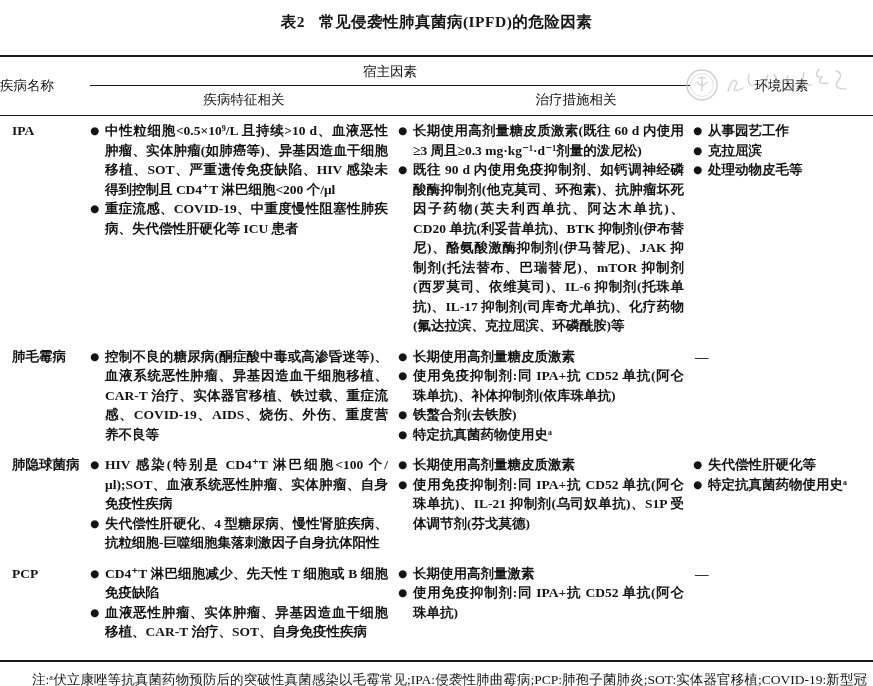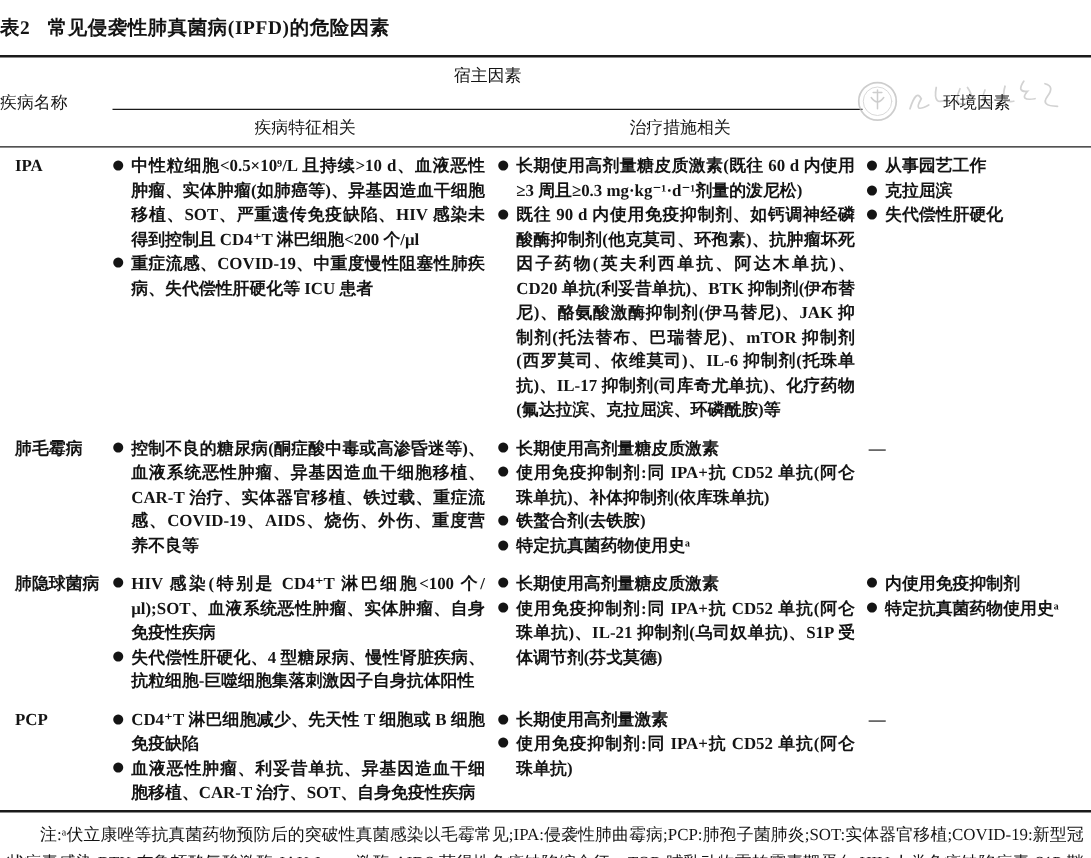--- a/index.html
+++ b/index.html
@@ -3,49 +3,49 @@
 <meta charset="utf-8">
 <style>
   * { margin:0; padding:0; box-sizing:border-box; }
   body {
     width:873px; min-height:686px; background:#ffffff;
     font-family:"Liberation Serif","DejaVu Serif",serif;
     color:#141414;
   }
   .page { width:873px; padding:8px 0 6px; background:#fff; }
   .title {
-    text-align:left; font-weight:bold; font-size:15.5px;
-    padding:4px 0 11px; letter-spacing:.5px;font-family:Liberation Serif, serif;
+    text-align:center; font-weight:bold; font-size:15.5px;
+    padding:4px 0 22px; letter-spacing:.5px;font-family:Liberation Serif, serif;
   }
   .title .t-label { margin-right:14px; }
   .tbl { border-top:2px solid #1a1a1a; border-bottom:2px solid #1a1a1a; }
   .thead {
     display:grid; grid-template-columns:90px 600px 183px;
     border-bottom:1px solid #1a1a1a; font-size:13.5px;
   }
   .th-disease { align-self:center; padding-left:0; }
   .th-host-title {
-    text-align:center; padding:6px 0 17px;
+    text-align:center; padding:6px 0 4px;
     border-bottom:1px solid #1a1a1a;
   }
   .th-host-sub {
     display:grid; grid-template-columns:308px 292px;
-    text-align:center; padding:5px 0 6px;
+    text-align:center; padding:5px 0 6px;gap:32px;
   }
   .th-env { align-self:center; text-align:center; position:relative; }
   .th-env .env-label { position:relative; z-index:2;font-family:Liberation Serif, serif; }
   .watermark {
     position:absolute; left:-14px; top:-22px; z-index:1; opacity:.75;
     pointer-events:none;
   }
   .row {
     display:grid; grid-template-columns:90px 308px 292px 183px;
     font-size:13.5px; line-height:19.5px; padding:5px 0 6px;font-weight:bold;
   }
-  .row:last-child { padding-bottom:4px; }
+  .row:last-child { padding-bottom:18px; }
   .c-disease { padding-left:12px; }
   .c-feat { padding-right:10px; }
   .c-treat { padding-right:6px; }
   .c-env { padding-left:3px; padding-right:4px; }
   .li { display:flex; }
   .blt {
     flex:0 0 15px; width:15px; font-size:10.5px; line-height:19.5px;
     font-family:"DejaVu Sans",sans-serif;
   }
   .txt { flex:1 1 auto; text-align:justify; }
@@ -117,21 +117,21 @@
         <div class="li">
             <span class="blt">●</span>
             <span class="txt">从事园艺工作</span>
           </div>
         <div class="li">
             <span class="blt">●</span>
             <span class="txt">克拉屈滨</span>
           </div>
         <div class="li">
             <span class="blt">●</span>
-            <span class="txt">失代偿性肝硬化</span>
+            <span class="txt">处理动物皮毛等</span>
           </div>
       </div>
     </div>
 
     <div class="row">
       <div class="c-disease">肺毛霉病</div>
       <div class="c-feat">
         <div class="li">
             <span class="blt">●</span>
             <span class="txt">控制不良的糖尿病(酮症酸中毒或高渗昏迷等)、血液系统恶性肿瘤、异基因造血干细胞移植、CAR-T 治疗、实体器官移植、铁过载、重症流感、COVID-19、AIDS、烧伤、外伤、重度营养不良等</span>
@@ -178,39 +178,39 @@
             <span class="txt">长期使用高剂量糖皮质激素</span>
           </div>
         <div class="li">
             <span class="blt">●</span>
             <span class="txt">使用免疫抑制剂:同 IPA+抗 CD52 单抗(阿仑珠单抗)、IL-21 抑制剂(乌司奴单抗)、S1P 受体调节剂(芬戈莫德)</span>
           </div>
       </div>
       <div class="c-env">
         <div class="li">
             <span class="blt">●</span>
-            <span class="txt">内使用免疫抑制剂</span>
+            <span class="txt">失代偿性肝硬化等</span>
           </div>
         <div class="li">
             <span class="blt">●</span>
             <span class="txt">特定抗真菌药物使用史ᵃ</span>
           </div>
       </div>
     </div>
 
     <div class="row">
       <div class="c-disease">PCP</div>
       <div class="c-feat">
         <div class="li">
             <span class="blt">●</span>
             <span class="txt">CD4⁺T 淋巴细胞减少、先天性 T 细胞或 B 细胞免疫缺陷</span>
           </div>
         <div class="li">
             <span class="blt">●</span>
-            <span class="txt">血液恶性肿瘤、利妥昔单抗、异基因造血干细胞移植、CAR-T 治疗、SOT、自身免疫性疾病</span>
+            <span class="txt">血液恶性肿瘤、实体肿瘤、异基因造血干细胞移植、CAR-T 治疗、SOT、自身免疫性疾病</span>
           </div>
       </div>
       <div class="c-treat">
         <div class="li">
             <span class="blt">●</span>
             <span class="txt">长期使用高剂量激素</span>
           </div>
         <div class="li">
             <span class="blt">●</span>
             <span class="txt">使用免疫抑制剂:同 IPA+抗 CD52 单抗(阿仑珠单抗)</span>

